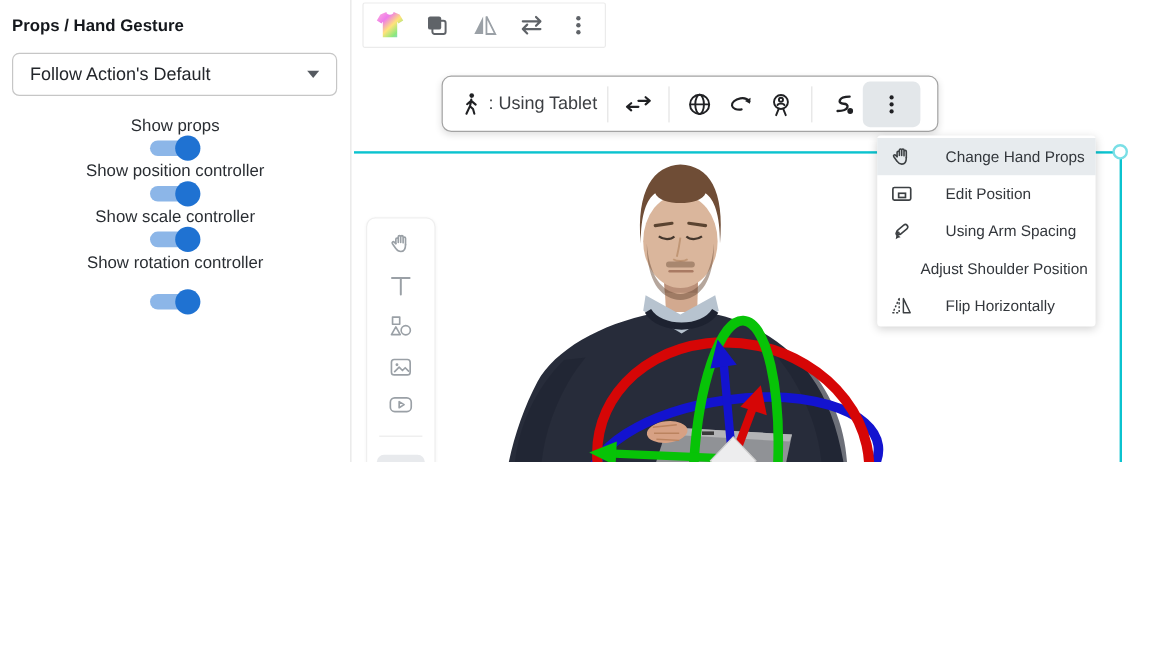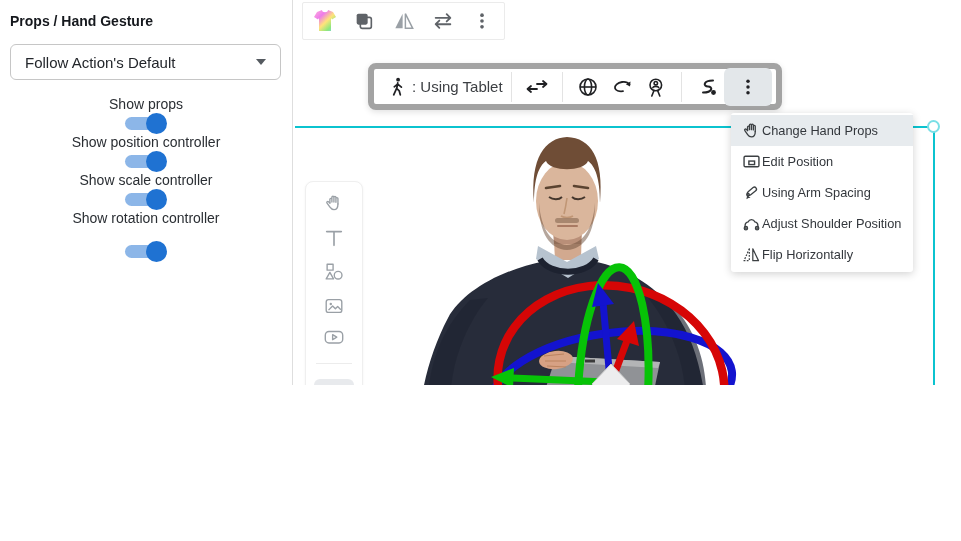--- a/index.html
+++ b/index.html
@@ -27,31 +27,31 @@
   .sel-right{position:absolute;left:933px;top:127px;width:2px;height:414px;background:#0bc3cf;z-index:3;}
   .sel-handle{position:absolute;left:927px;top:120px;width:13px;height:13px;border-radius:50%;
               background:#fff;border:2px solid #7adfe6;box-sizing:border-box;z-index:8;cursor:nwse-resize;}
   
   .obj-toolbar{position:absolute;left:302px;top:2px;width:203px;height:38px;background:#fff;
                border:1px solid #ebebeb;border-radius:2px;display:flex;align-items:center;
                justify-content:space-between;padding:0 9px;box-sizing:border-box;z-index:4;}
   .tbtn{width:26px;height:26px;display:flex;align-items:center;justify-content:center;cursor:pointer;border-radius:4px;}
   
   .action-toolbar{position:absolute;left:368px;top:63px;width:414px;height:47px;background:#fff;
-                  border:6px solid #a3a3a3;border-radius:8px;box-shadow:0 2px 6px rgba(0,0,0,.12);
+                  border:1px solid #a3a3a3;border-radius:8px;box-shadow:0 2px 6px rgba(0,0,0,.12);
                   display:flex;align-items:center;box-sizing:border-box;padding:0 4px 0 12px;z-index:5;}
   .prop-label{display:flex;align-items:center;gap:4px;cursor:pointer;}
   .prop-label .txt{font-size:15px;color:#3c3f43;white-space:nowrap;}
   .vsep{width:1px;height:30px;background:#e3e3e3;margin:0 8px;}
   .abtn{width:34px;height:38px;display:flex;align-items:center;justify-content:center;cursor:pointer;}
   .abtn.active{background:#e3e7ea;border-radius:6px;width:48px;}
   
   .context-menu{position:absolute;left:731px;top:113px;width:182px;background:#fff;border-radius:3px;
                 box-shadow:0 2px 8px rgba(0,0,0,.18);padding:2px 0;z-index:6;}
-  .menu-item{display:flex;align-items:center;height:31px;padding:0 8px 0 10px;gap:0;cursor:pointer;}
+  .menu-item{display:flex;align-items:center;height:31px;padding:0 8px 0 10px;gap:26px;cursor:pointer;}
   .menu-item.hl{background:#e7ebee;}
   .menu-item .mtxt{font-size:12.8px;color:#33373c;white-space:nowrap;}
   
   .tool-palette{position:absolute;left:305px;top:181px;width:56px;height:292px;background:#fff;
                 border:1px solid #efefef;border-radius:8px;box-shadow:0 1px 3px rgba(0,0,0,.05);z-index:4;}
   .pal-item{position:absolute;left:16px;width:24px;height:24px;display:flex;align-items:center;
             justify-content:center;cursor:pointer;}
   .pal-sel{position:absolute;left:8px;top:197px;width:40px;height:30px;background:#e8eaed;border-radius:6px;}
   .pal-div{position:absolute;left:10px;width:36px;height:1px;background:#ececec;}
   

